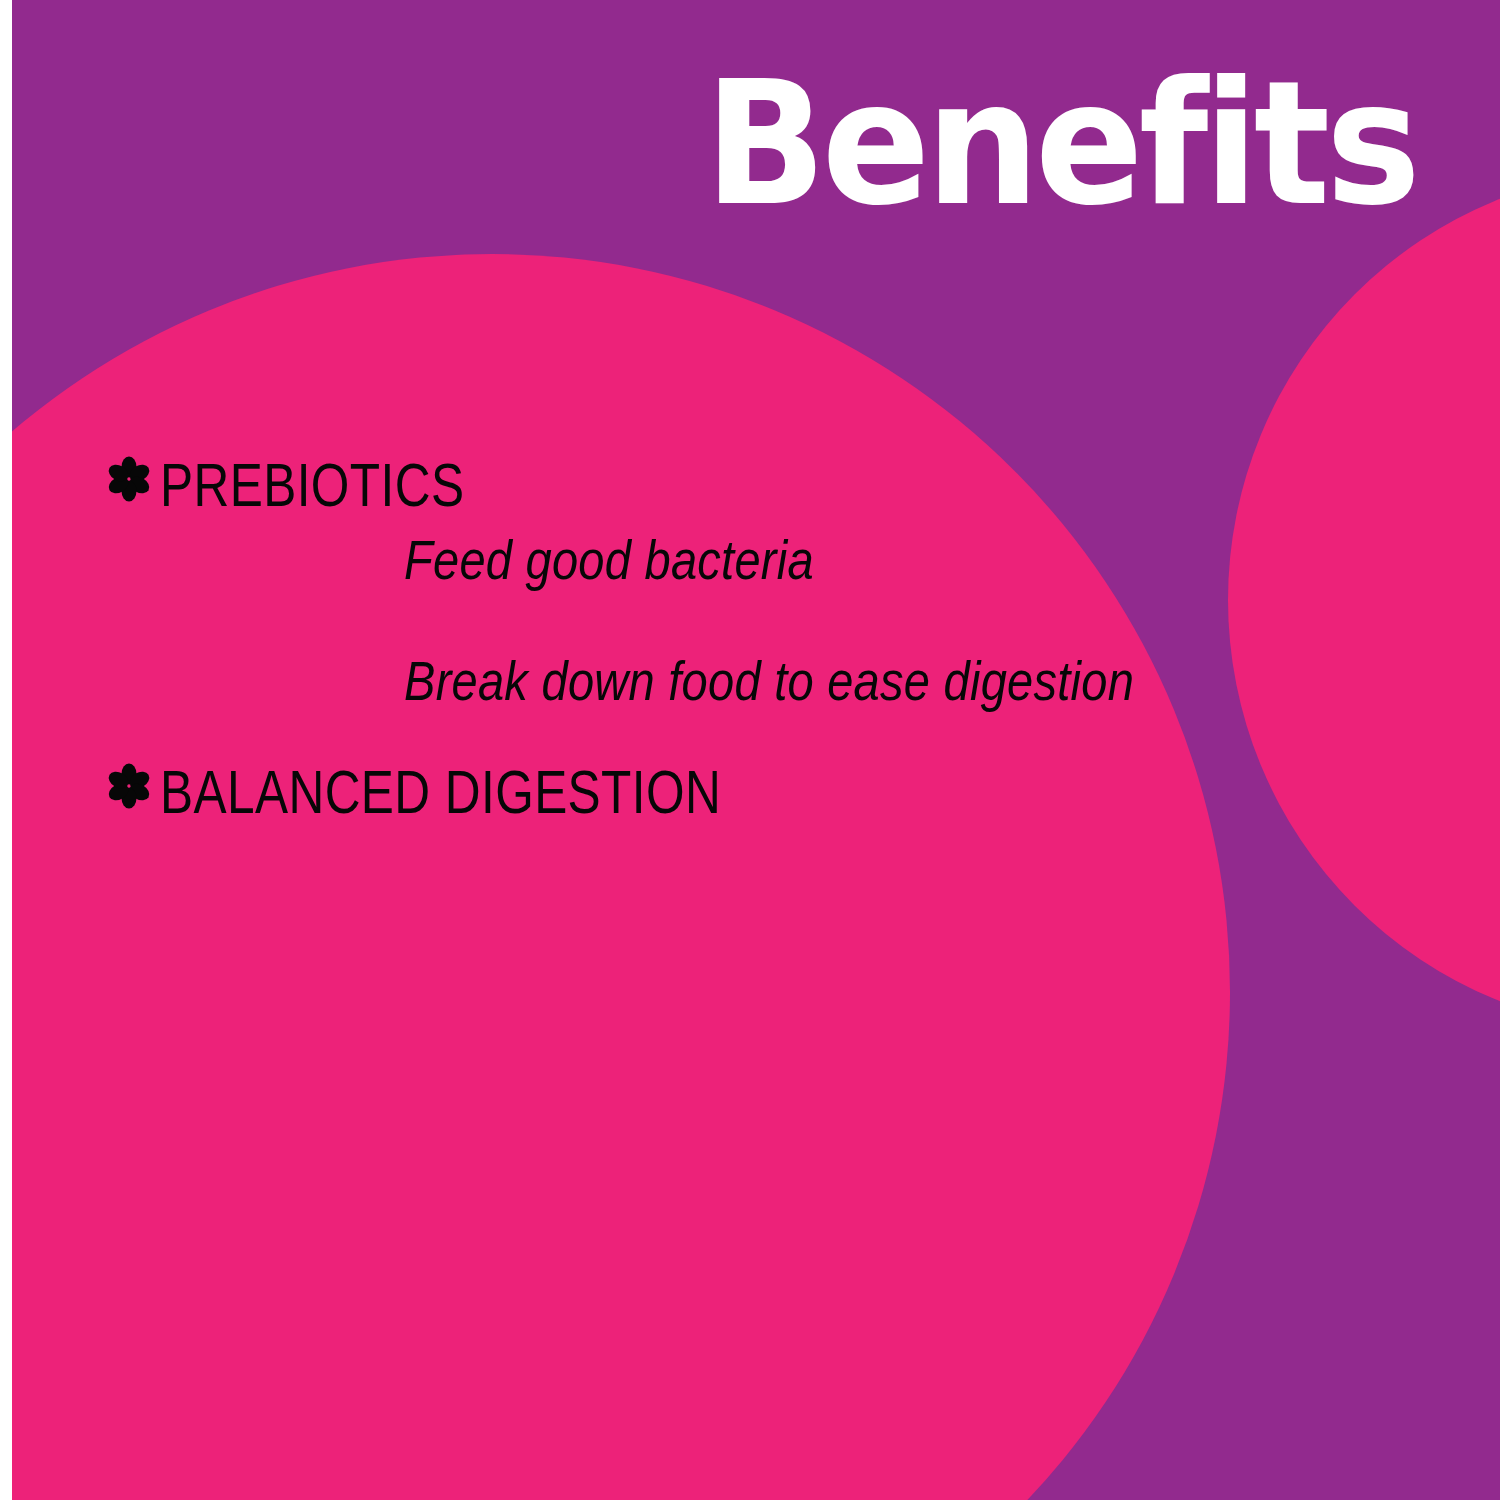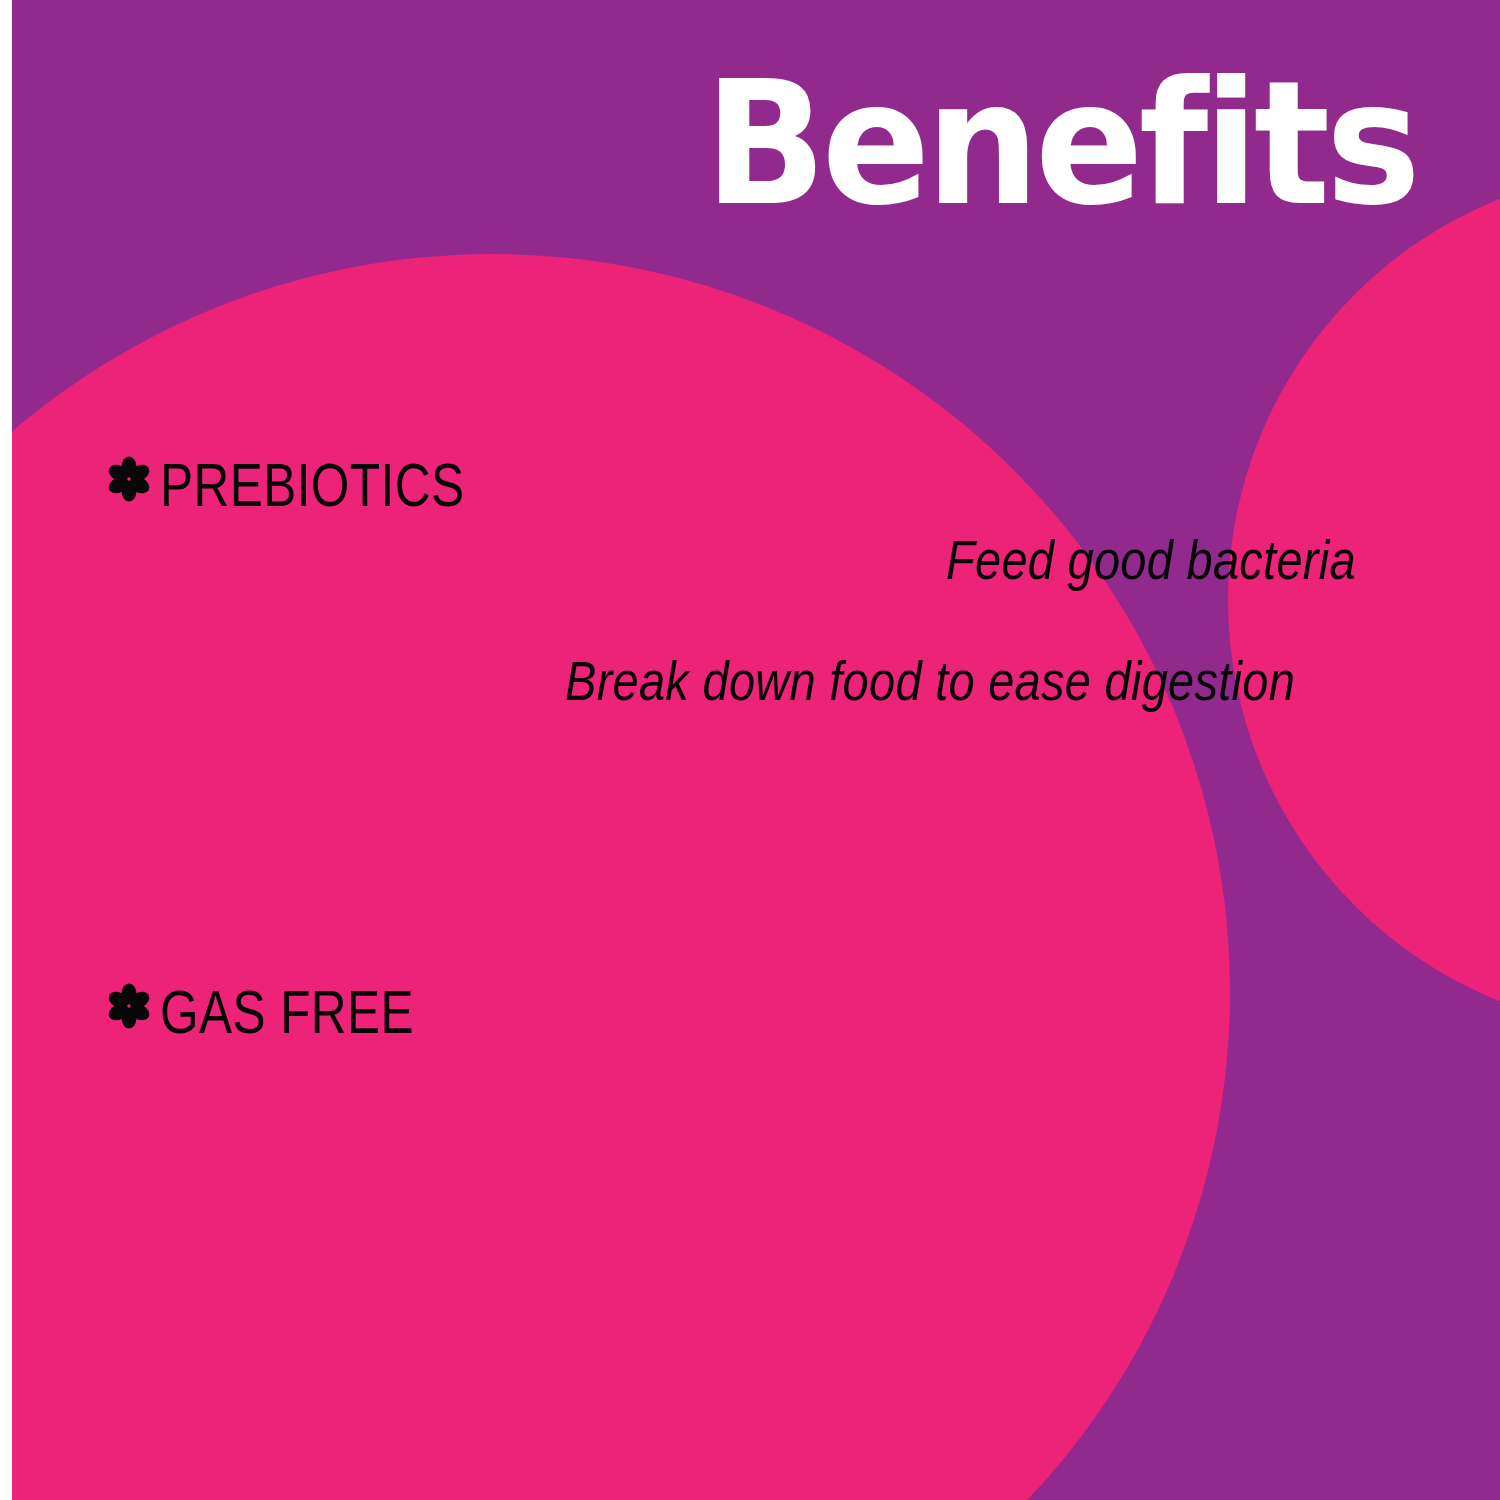--- a/index.html
+++ b/index.html
@@ -48,21 +48,20 @@
     white-space: nowrap;
   }
 
   
   .benefits {
     position: absolute;
     left: 92px;
     top: 452px;
     width: 1330px;
     z-index: 6;
-    text-align: right;
   }
 
   .benefit-row {
     position: relative;
   }
 
   .benefit-main {
     display: flex;
     align-items: baseline;
     white-space: nowrap;
@@ -150,38 +149,38 @@
     </div>
 
     <div class="row-gap-std"></div>
 
     <div class="benefit-row">
       <div class="benefit-sub">Break down food to ease digestion</div>
     </div>
 
     <div class="row-gap-std"></div>
 
-
-    <div class="row-gap-xwide"></div>
-
-
-    <div class="row-gap-xwide"></div>
-
     <div class="benefit-row">
       <div class="benefit-main">
         <span class="bullet-icon">
           <svg width="50" height="50" viewBox="0 0 100 100" xmlns="http://www.w3.org/2000/svg">
             <g fill="#070707">
               <ellipse cx="50" cy="26" rx="15" ry="21"></ellipse>
               <ellipse cx="50" cy="26" rx="15" ry="21" transform="rotate(60 50 50)"></ellipse>
               <ellipse cx="50" cy="26" rx="15" ry="21" transform="rotate(120 50 50)"></ellipse>
               <ellipse cx="50" cy="26" rx="15" ry="21" transform="rotate(180 50 50)"></ellipse>
               <ellipse cx="50" cy="26" rx="15" ry="21" transform="rotate(240 50 50)"></ellipse>
               <ellipse cx="50" cy="26" rx="15" ry="21" transform="rotate(300 50 50)"></ellipse>
             </g>
           </svg>
         </span>
-        <span class="benefit-label">GAS FREE</span>
+        <span class="benefit-label">BALANCED DIGESTION</span>
       </div>
     </div>
+
+    <div class="row-gap-xwide"></div>
+
+
+    <div class="row-gap-xwide"></div>
+
 
   </div>
 </div>
 
 </body></html>

